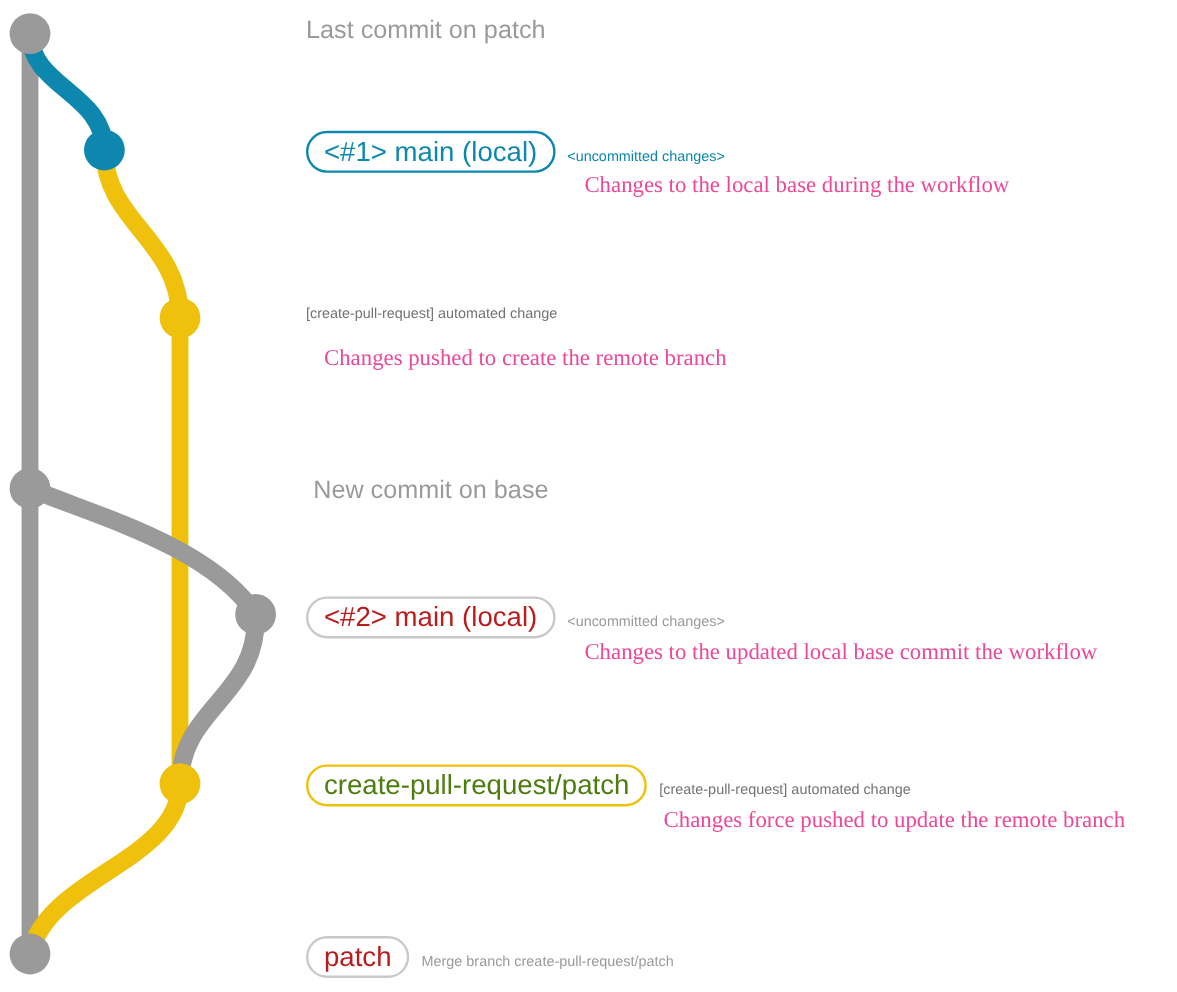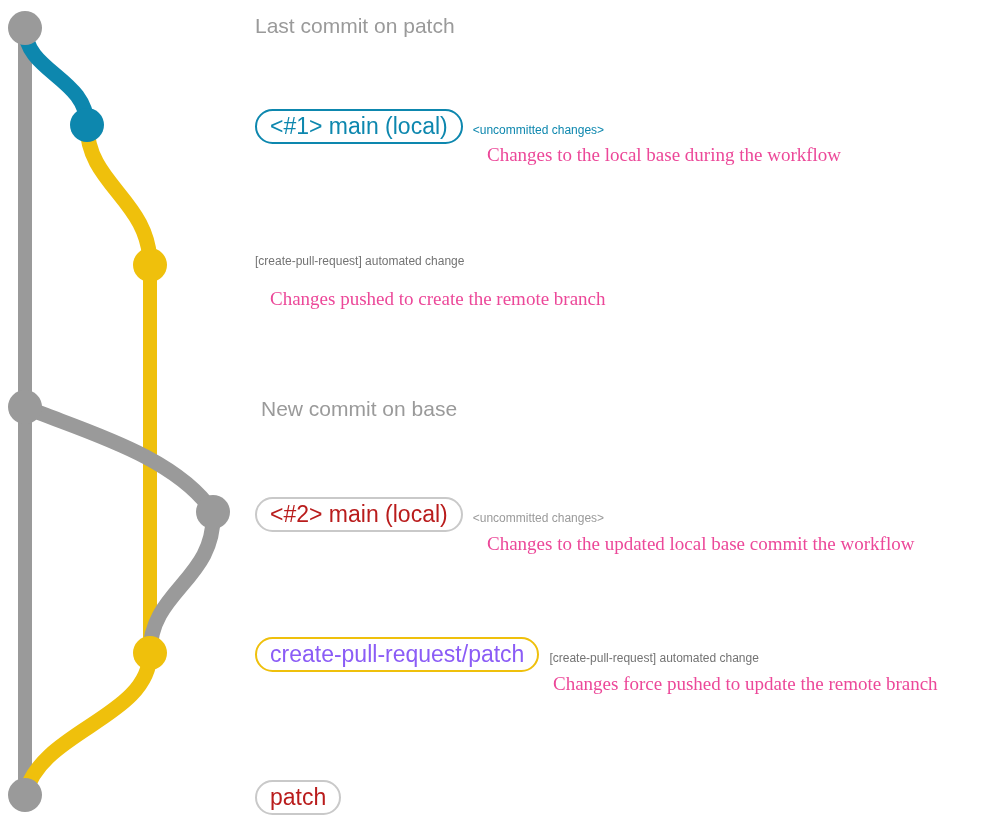--- a/index.html
+++ b/index.html
@@ -34,21 +34,21 @@
     border-width: 2px;
     border-radius: 999px;
     padding: 4px 13px 5px 13px;
     font-size: 23px;
     line-height: 22px;
     font-family: "Liberation Sans", sans-serif;
     box-sizing: border-box;
   }
   .pill-blue   { border-color: #0d87ae; color: #0d87ae; }
   .pill-gray   { border-color: #c9c9c9; color: #b91c1c; }
-  .pill-yellow { border-color: #efc00c; color: #8b5cf6; }
+  .pill-yellow { border-color: #efc00c; color: #4d7c0f; }
 
   .subject {
     font-size: 12px;
     font-family: "Liberation Sans", sans-serif;
     white-space: nowrap;
     text-align: center;
   }
   .subject-blue   { color: #0d87ae; }
   .subject-gray   { color: #9a9a9a; }
   .subject-yellow { color: #737373; }
@@ -128,13 +128,14 @@
 <div class="row" style="left:255px; top:637px;">
   <span class="pill pill-yellow">create-pull-request/patch</span>
   <span class="gap"></span>
   <span class="subject subject-yellow">[create-pull-request] automated change</span>
 </div>
 <div class="desc" style="left:553px; top:673px;">Changes force pushed to update the remote branch</div>
 
 <div class="row" style="left:255px; top:780px;">
   <span class="pill pill-gray">patch</span>
   <span class="gap"></span>
+  <span class="subject subject-gray">Merge branch create-pull-request/patch</span>
 </div>
 
 </body></html>

